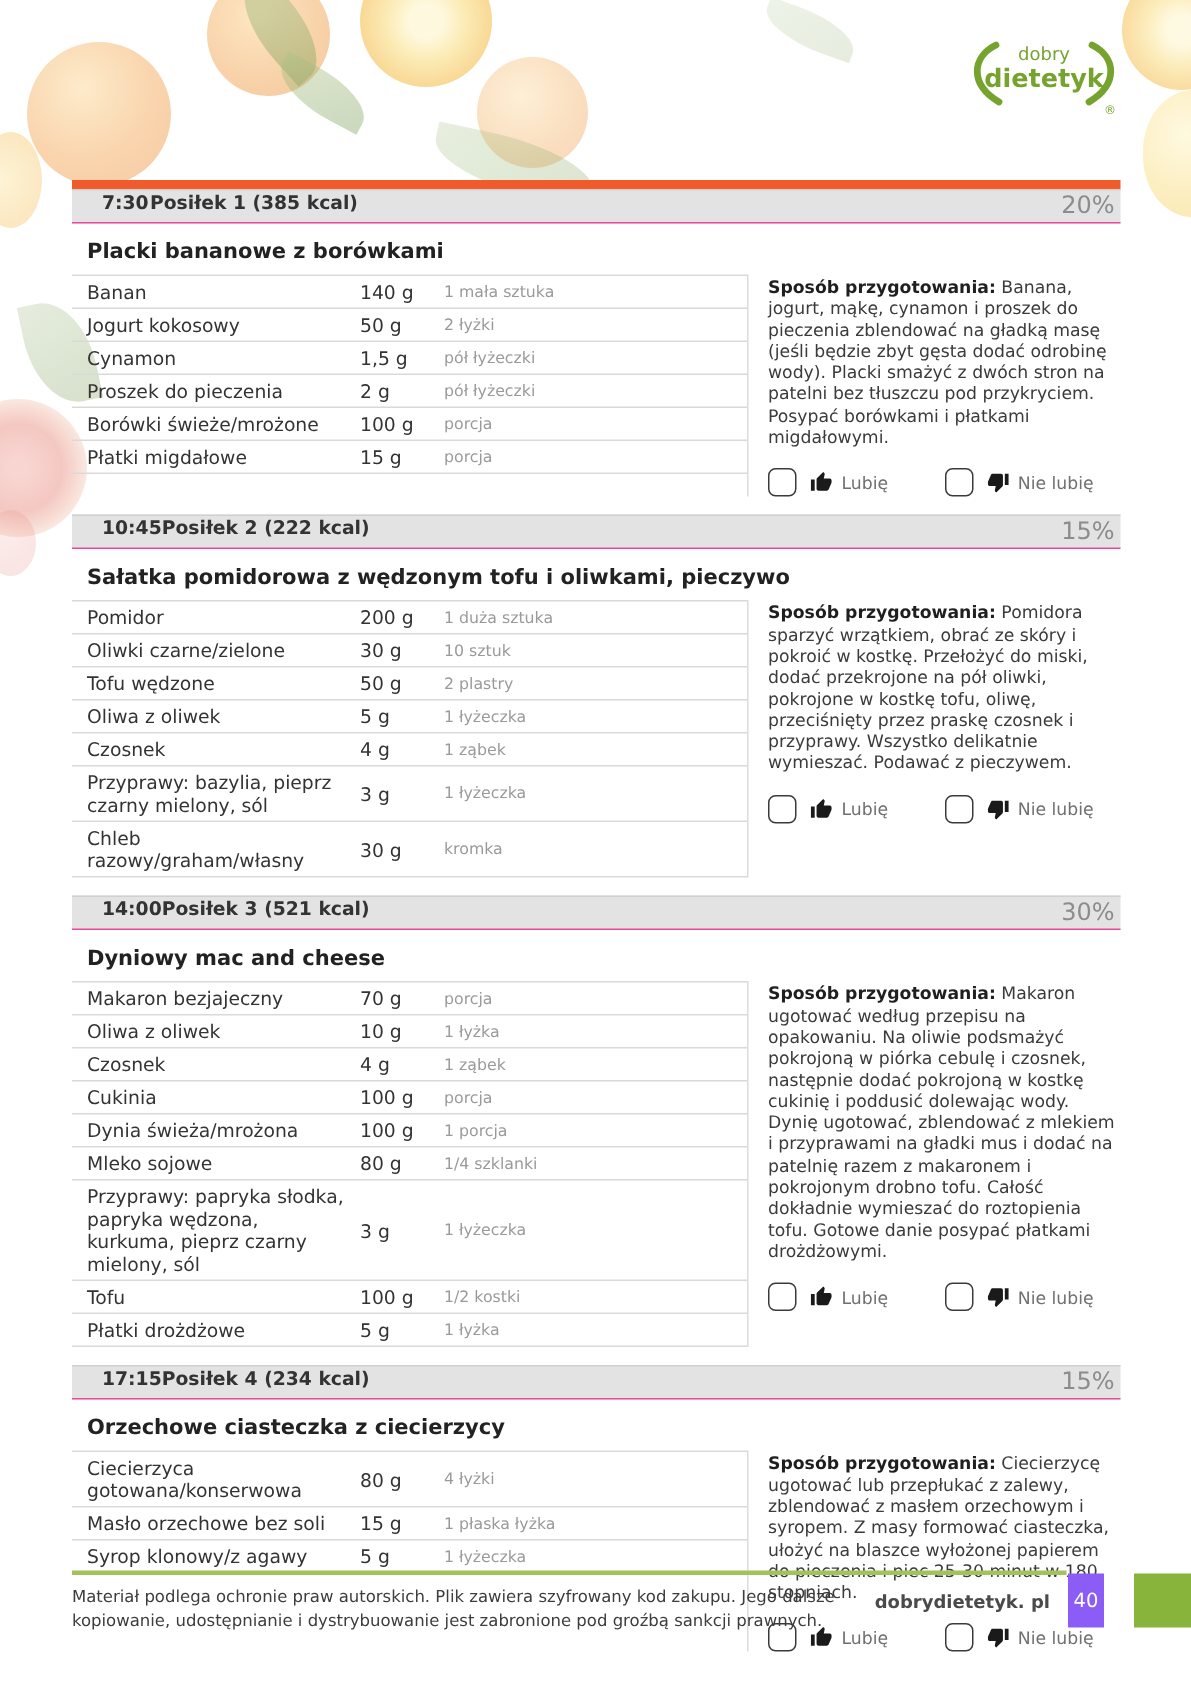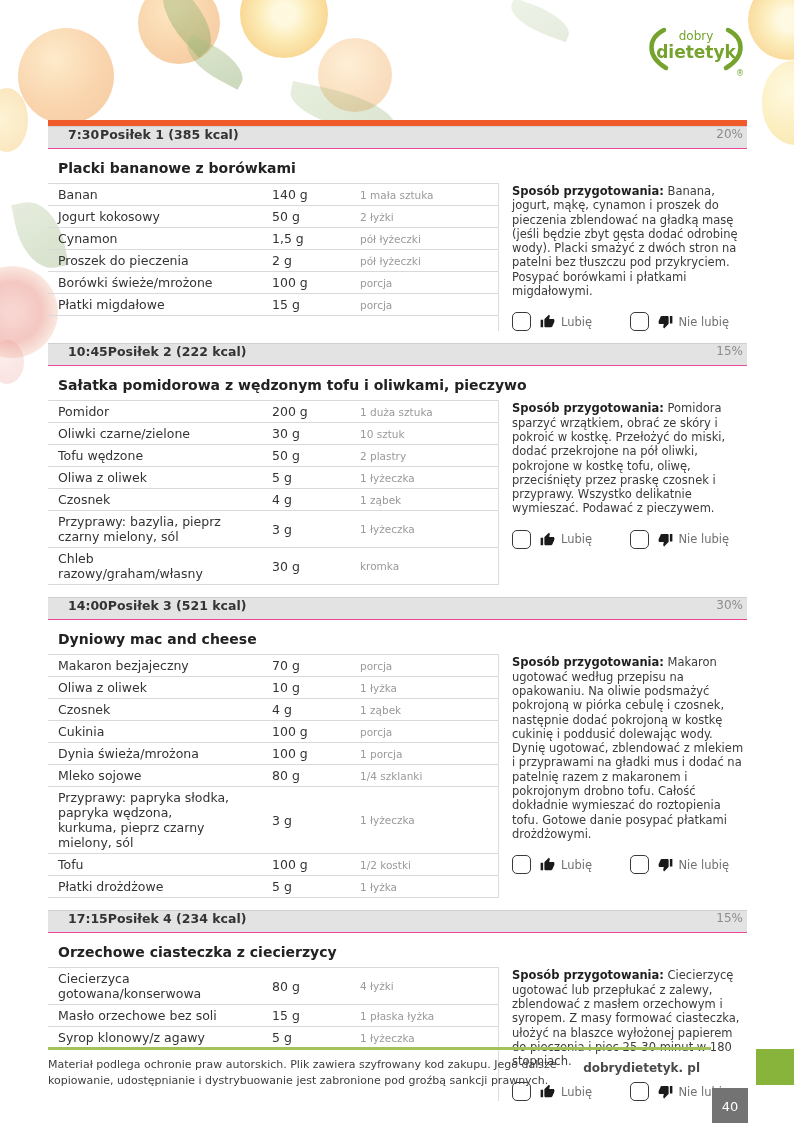--- a/index.html
+++ b/index.html
@@ -44,47 +44,47 @@
   .day-title { position:absolute; left:66px; top:84px; font-size:27px; font-weight:bold; color:#e8562c; letter-spacing:.5px; }
 
   
   .content { position:absolute; left:48px; top:120px; width:699px; }
   .orange-rule { height:6px; background:#f15b2c; }
 
   .meal-bar { display:flex; align-items:flex-start; height:23px; background:#e3e3e3;
      border-top:1px solid #d0d0d0; border-bottom:1px solid #ec4899; font-size:12.5px; color:#333; }
   .meal-time { flex:0 0 52px; padding-left:20px; font-weight:bold; }
   .meal-name { flex:1; font-weight:bold; }
-  .meal-percent { padding-right:4px; color:#8c8c8c; font-size:12px; }
+  .meal-percent { padding-right:4px; color:#8c8c8c; font-size:16px; }
 
   .recipe-title { font-size:14px; font-weight:bold; color:#222; margin:11px 0 7px 10px; }
 
   .meal-body { display:flex; align-items:stretch; margin-bottom:12px; }
   .ingredients { flex:0 0 450px; }
-  .ing-row { display:flex; align-items:center; border-bottom:1px solid #d9d9d9; padding:3px 0 3px 10px; min-height:20px;gap:32px; }
+  .ing-row { display:flex; align-items:center; border-bottom:1px solid #d9d9d9; padding:3px 0 3px 10px; min-height:20px; }
   .ing-row:first-child { border-top:1px solid #d9d9d9; }
   .ing-name { flex:0 0 182px; padding-right:6px; font-size:12.5px; line-height:15px; color:#333; }
   .ing-amount { flex:0 0 56px; font-size:12.5px; color:#333; }
   .ing-measure { flex:1; font-size:10.5px; color:#9a9a9a; }
 
   .prep-col { flex:1; border-left:1px solid #dcdcdc; padding-left:13px; margin-left:0; }
   .prep-text { font-size:11.5px; line-height:14.3px; color:#3b3b3b; padding-top:1px; }
   .prep-text b { color:#1f1f1f; }
   .vote-row { display:flex; margin-top:14px; }
   .vote { flex:0 0 50%; display:flex; align-items:center;text-align:center; }
   .checkbox { width:19px; height:19px; border:1.6px solid #3a3a3a; border-radius:5px; background:#fff; cursor:pointer; }
   .thumb { margin:0 6px 0 9px; display:flex; align-items:center; }
   .vote-label { font-size:11.5px; color:#707070; }
 
   
   .footer-line { position:absolute; left:48px; top:1047px; width:663px; height:3px; background:#a3c25c; }
   .footer-text { position:absolute; left:48px; top:1057px; width:520px; font-size:11px; line-height:16px; color:#3d3d3d; }
   .footer-site { position:absolute; left:560px; top:1061px; width:140px; text-align:right; font-size:12px; font-weight:bold; color:#4a4a4a; }
-  .page-num-box { position:absolute; left:712px; top:1049px; width:36px; height:36px; background:#737373;
-     color:#fff; font-size:13px; display:flex; align-items:center; justify-content:center;margin-top:39px; }
+  .page-num-box { position:absolute; left:712px; top:1049px; width:24px; height:36px; background:#8b5cf6;
+     color:#fff; font-size:13px; display:flex; align-items:center; justify-content:center; }
   .corner-box { position:absolute; left:756px; top:1049px; width:38px; height:36px; background:#88b43b; }
 </style>
 </head>
 <body>
 
 <div class="page">
 
   <div class="header-art">
     <div class="fruit orange-whole-1"></div>
     <div class="fruit tangerine-top"></div>

